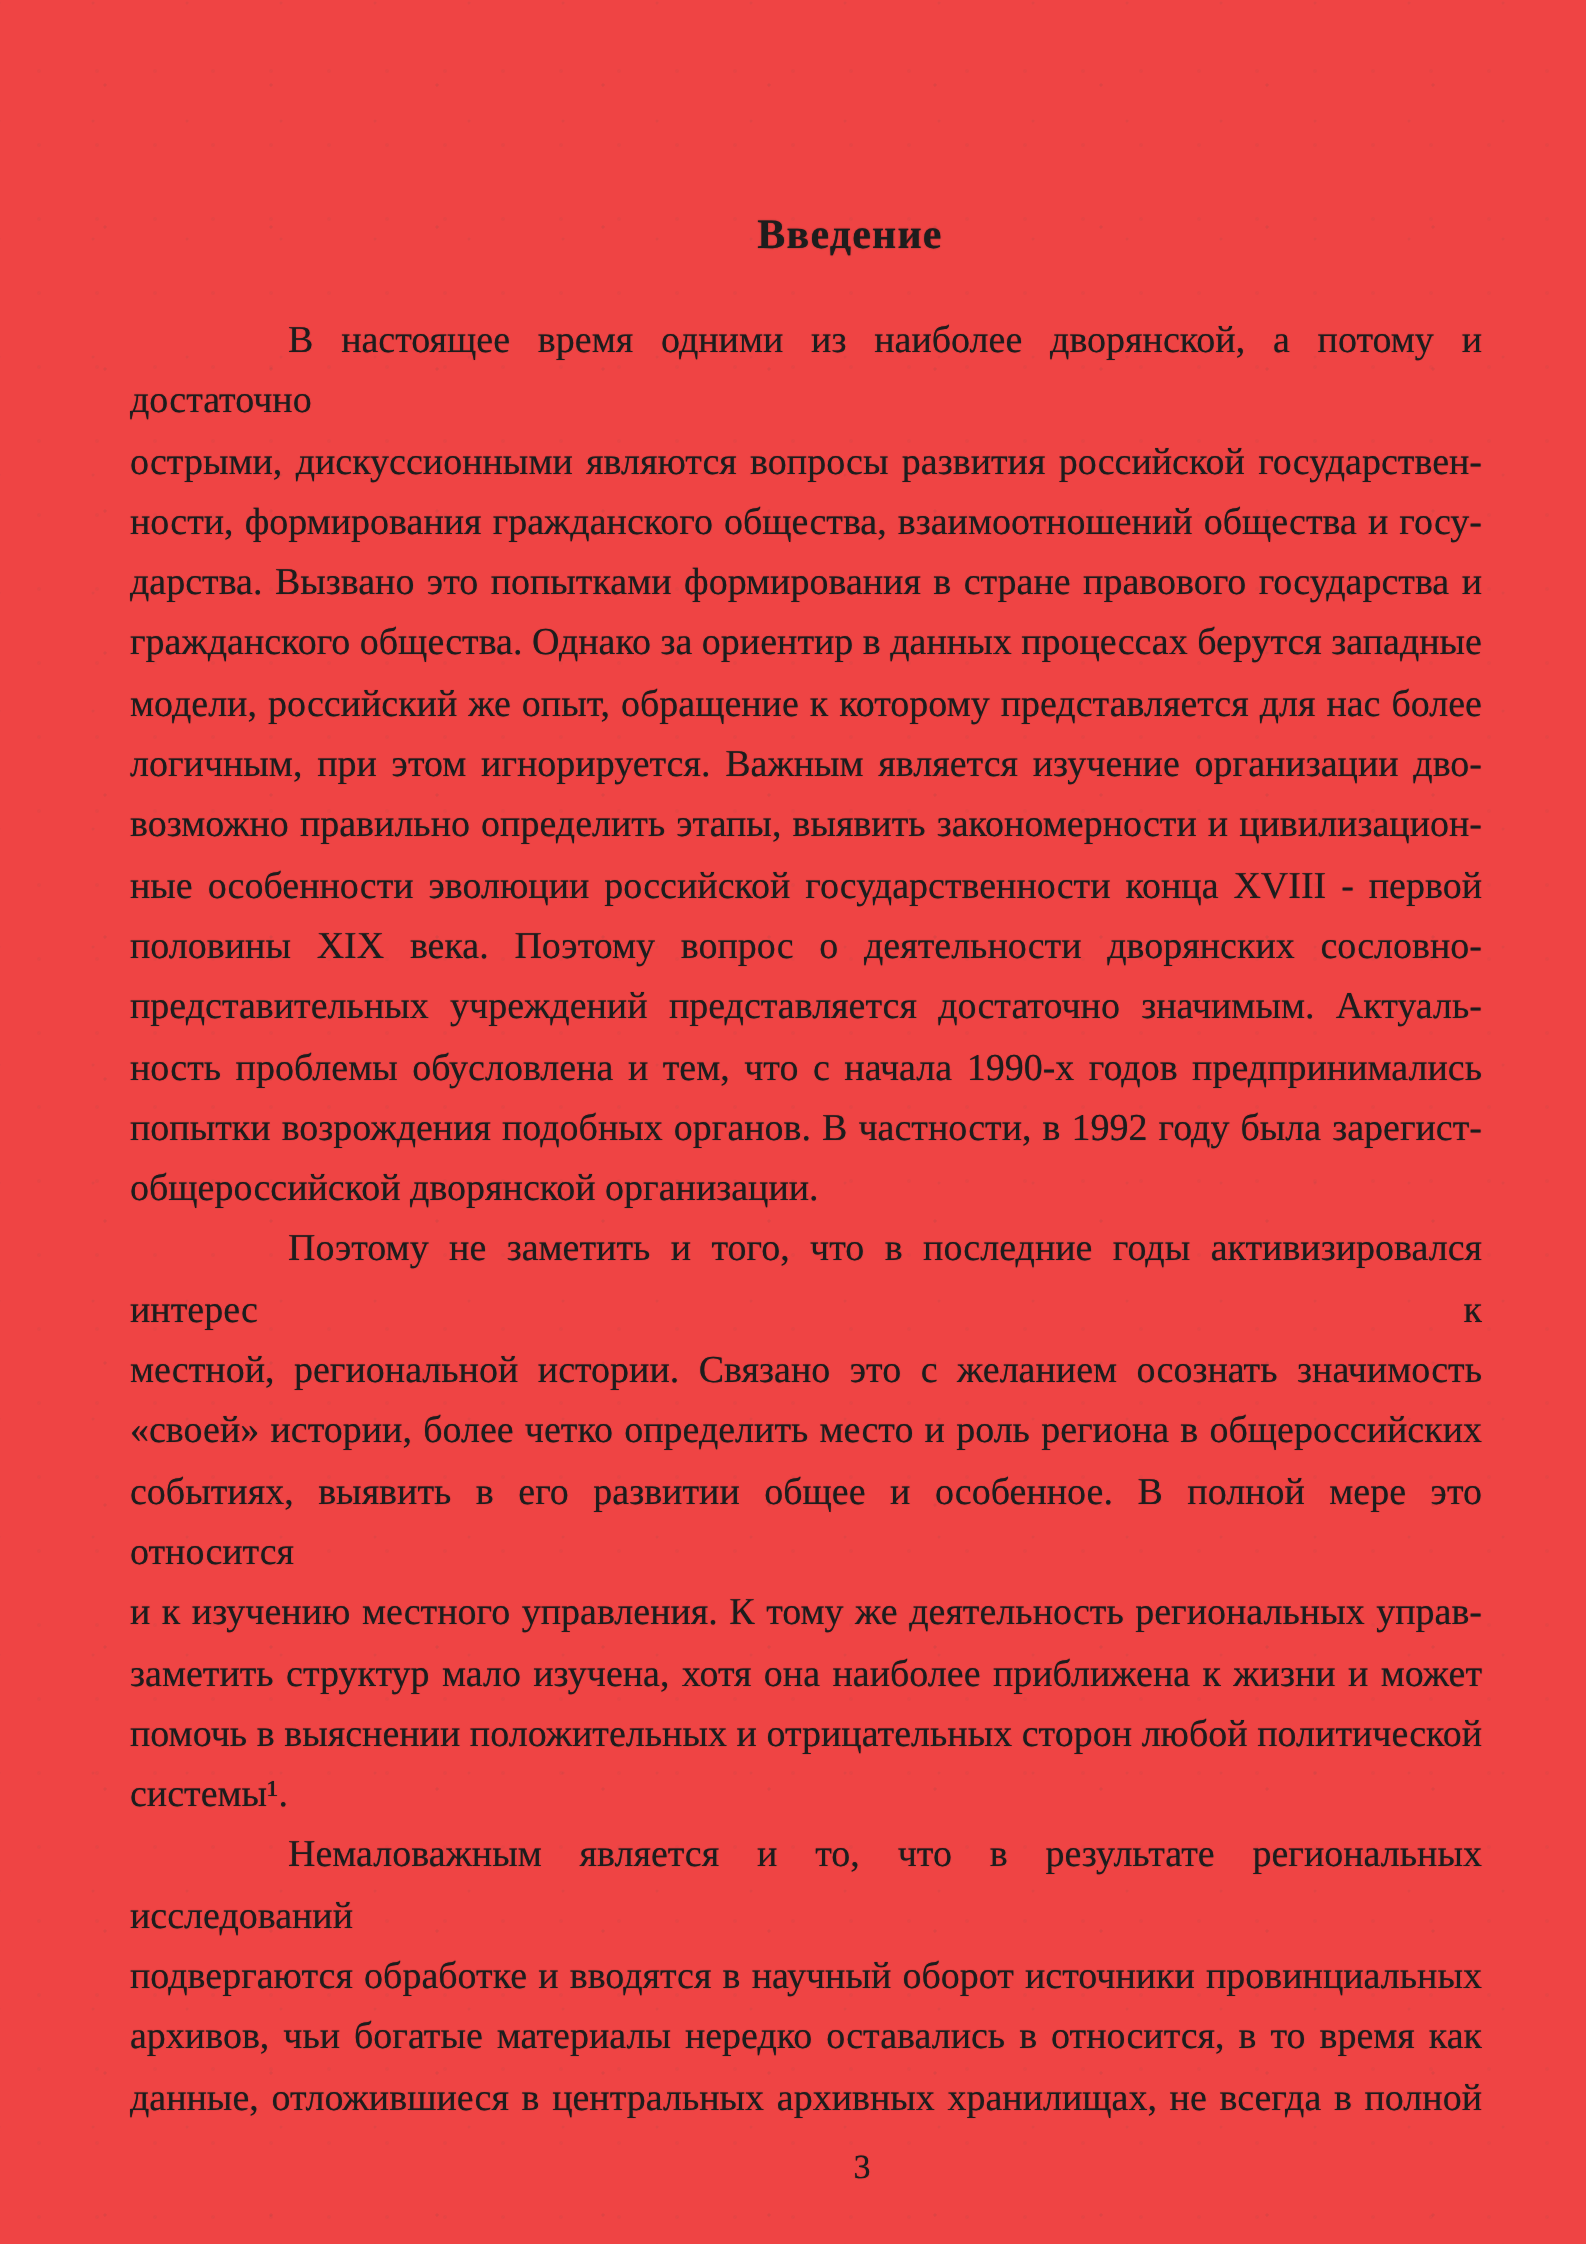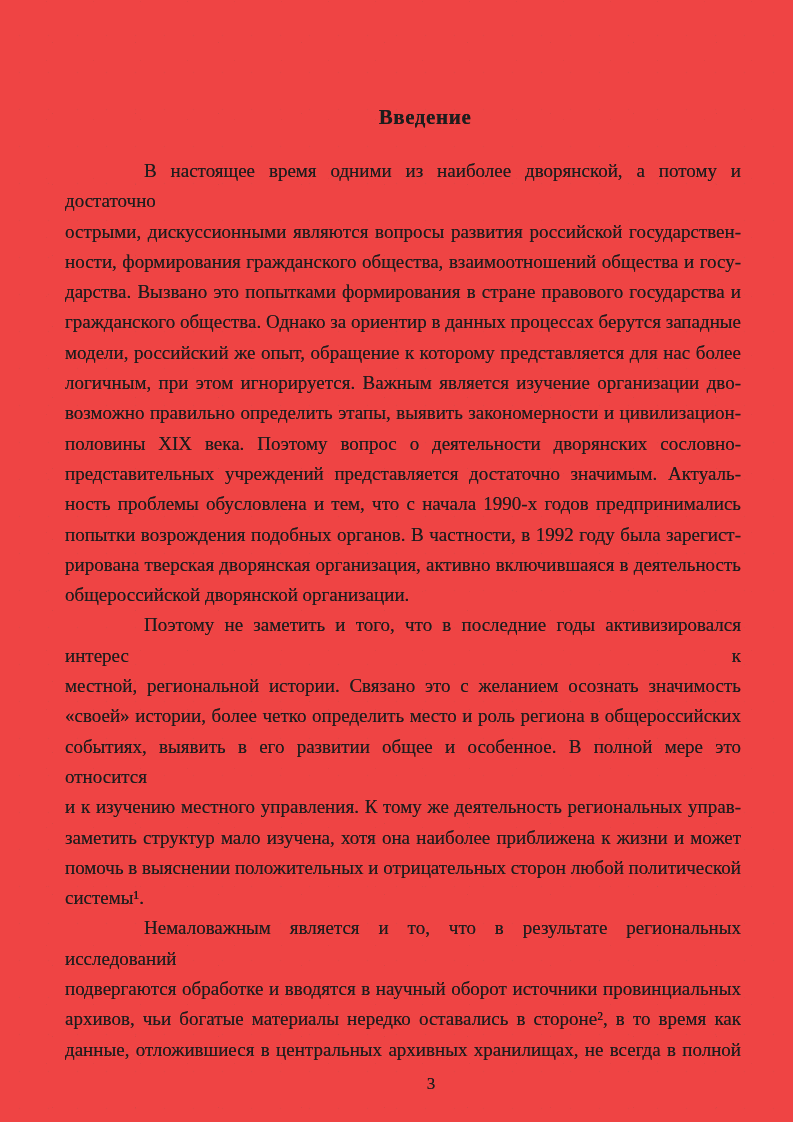--- a/index.html
+++ b/index.html
@@ -80,43 +80,43 @@
 
     <div>
       <div class="ln first">В настоящее время одними из наиболее дворянской, а потому и достаточно</div>
       <div class="ln">острыми, дискуссионными являются вопросы развития российской государствен-</div>
       <div class="ln">ности, формирования гражданского общества, взаимоотношений общества и госу-</div>
       <div class="ln">дарства. Вызвано это попытками формирования в стране правового государства и</div>
       <div class="ln">гражданского общества. Однако за ориентир в данных процессах берутся западные</div>
       <div class="ln">модели, российский же опыт, обращение к которому представляется для нас более</div>
       <div class="ln">логичным, при этом игнорируется. Важным является изучение организации дво-</div>
       <div class="ln">возможно правильно определить этапы, выявить закономерности и цивилизацион-</div>
+      <div class="ln">ные особенности эволюции российской государственности конца XVIII - первой</div>
       <div class="ln">половины XIX века. Поэтому вопрос о деятельности дворянских сословно-</div>
       <div class="ln">представительных учреждений представляется достаточно значимым. Актуаль-</div>
       <div class="ln">ность проблемы обусловлена и тем, что с начала 1990-х годов предпринимались</div>
       <div class="ln">попытки возрождения подобных органов. В частности, в 1992 году была зарегист-</div>
-      <div class="ln">рирована тверская дворянская организация, активно включившаяся в деятельность</div>
       <div class="ln last">общероссийской дворянской организации.</div>
     </div>
 
     <div>
       <div class="ln first">Поэтому не заметить и того, что в последние годы активизировался интерес к</div>
       <div class="ln">местной, региональной истории. Связано это с желанием осознать значимость</div>
       <div class="ln">«своей» истории, более четко определить место и роль региона в общероссийских</div>
       <div class="ln">событиях, выявить в его развитии общее и особенное. В полной мере это относится</div>
       <div class="ln">и к изучению местного управления. К тому же деятельность региональных управ-</div>
       <div class="ln">заметить структур мало изучена, хотя она наиболее приближена к жизни и может</div>
       <div class="ln">помочь в выяснении положительных и отрицательных сторон любой политической</div>
       <div class="ln last">системы¹.</div>
     </div>
 
     <div>
       <div class="ln first">Немаловажным является и то, что в результате региональных исследований</div>
       <div class="ln">подвергаются обработке и вводятся в научный оборот источники провинциальных</div>
-      <div class="ln">архивов, чьи богатые материалы нередко оставались в стороне², в то время как</div>
+      <div class="ln">архивов, чьи богатые материалы нередко оставались в относится, в то время как</div>
       <div class="ln">данные, отложившиеся в центральных архивных хранилищах, не всегда в полной</div>
 
     </div>
 
   </div>
 
   <div class="page-number">3</div>
 </div>
 
 </body></html>

